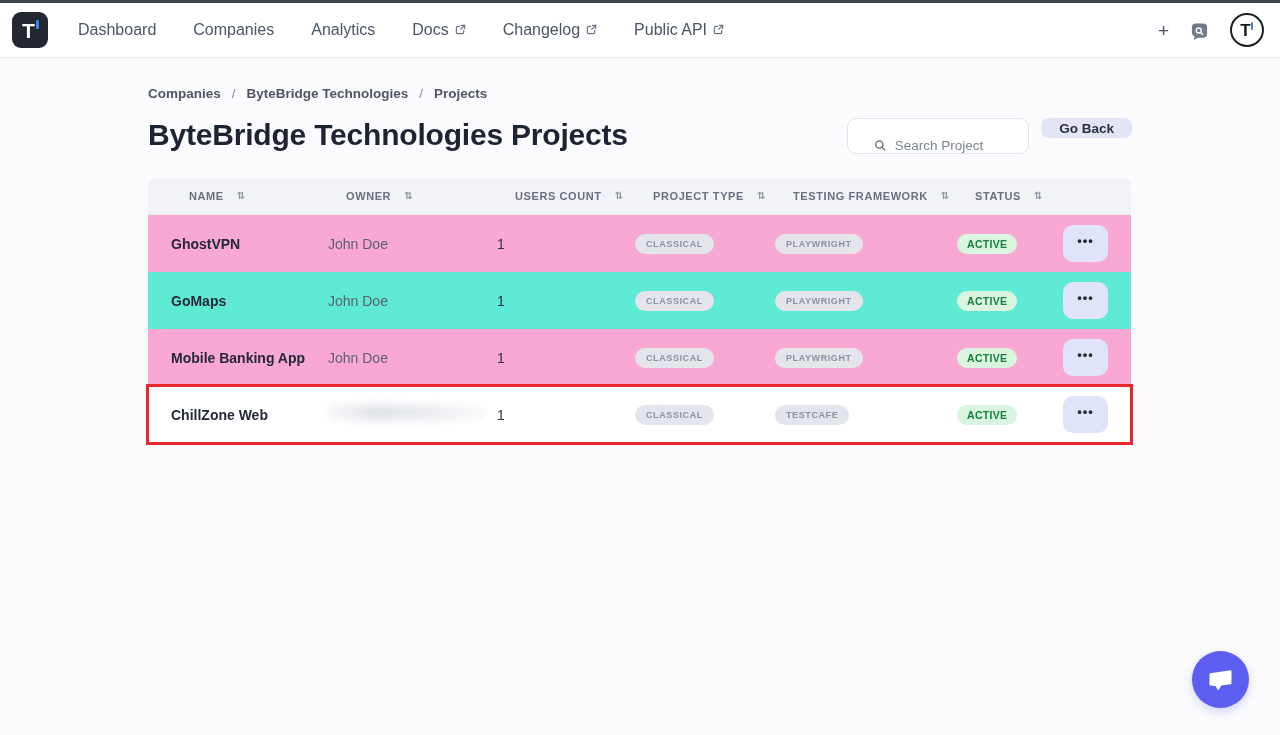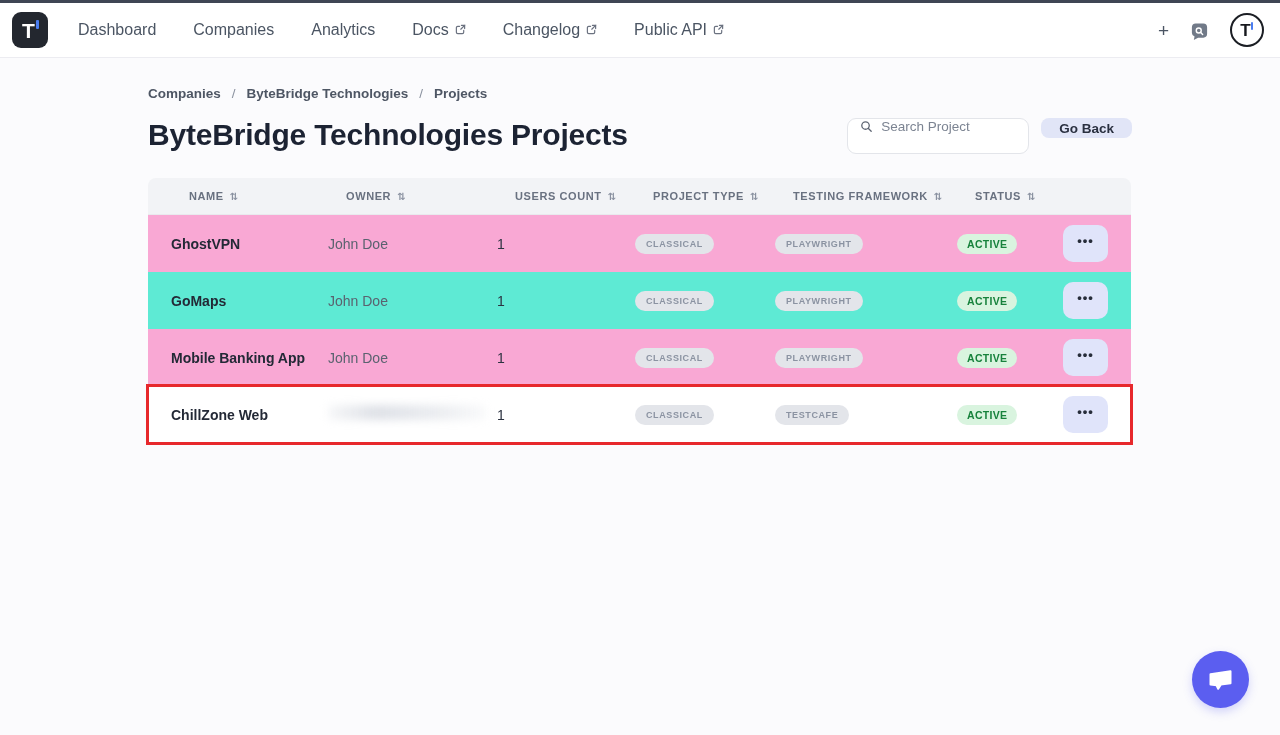--- a/index.html
+++ b/index.html
@@ -38,21 +38,21 @@
   
   .content { padding:0 148px; }
   .breadcrumb { margin-top:28px; display:flex; align-items:center; gap:11px; font-size:13.5px; font-weight:700; color:#4e5664; }
   .crumb { cursor:pointer; }
   .crumb-sep { color:#8a919e; font-weight:400; }
   .title-row { margin-top:17px; display:flex; align-items:flex-start; justify-content:space-between; }
   .page-title { font-size:30px; font-weight:800; color:#1c2333; letter-spacing:-0.2px; }
   .toolbar { display:flex; gap:12px; margin-top:0px; }
   .search-box {
     width:182px; height:36px; background:#fff; border:1px solid #e3e5ea; border-radius:9px;
-    display:flex; align-items:flex-start; padding:0 12px; gap:8px;
+    display:flex; align-items:flex-end; padding:0 26px; gap:8px;
   }
   .search-box input {
     border:none; outline:none; width:100%; font-size:13.5px; color:#30363f; background:transparent;
     font-family:inherit;
   }
   .search-box input::placeholder { color:#7c8492; }
   .goback-btn {
     height:20px; padding:0 18px; background:#e1e5f7; color:#2a3040; border:none;
     border-radius:8px; font-size:13.5px; font-weight:700; cursor:pointer; font-family:inherit;
   }
@@ -60,21 +60,21 @@
   .table { margin-top:24px; width:983px; }
   .trow {
     display:grid;
     grid-template-columns:157px 169px 138px 140px 182px 106px 1fr;
     align-items:center; padding:0 12px 0 23px;
   }
   .thead {
     height:37px; background:#f2f3f6; border-radius:8px 8px 0 0; border-bottom:1px solid #e9eaee;
   }
   .th { font-size:11px; font-weight:700; letter-spacing:0.6px; color:#697180; text-transform:uppercase;
-        display:flex; align-items:flex-end; gap:6px; cursor:pointer;padding-left:18px; }
+        display:flex; align-items:flex-start; gap:13px; cursor:pointer;padding-left:18px; }
   .sort-ic { font-size:10px; color:#8a91a0; font-family:"DejaVu Sans",sans-serif; }
   .tr { height:57px; background:#5eead4; }
   .tr.alt { background:#f9a8d4; }
   .tr.highlight { outline:3px solid #e7282c; outline-offset:-1px; position:relative; z-index:2; background:#fff; }
   .cell-name { font-size:14px; font-weight:700; color:#232936; }
   .cell-owner { font-size:14px; color:#5a626f; }
   .cell-users { font-size:14px; color:#2b3240; }
   .pill {
     display:inline-block; padding:5px 11px; border-radius:11px; background:#e3e5ea;
     color:#8b93a2; font-size:9px; font-weight:700; letter-spacing:0.6px; text-transform:uppercase;

